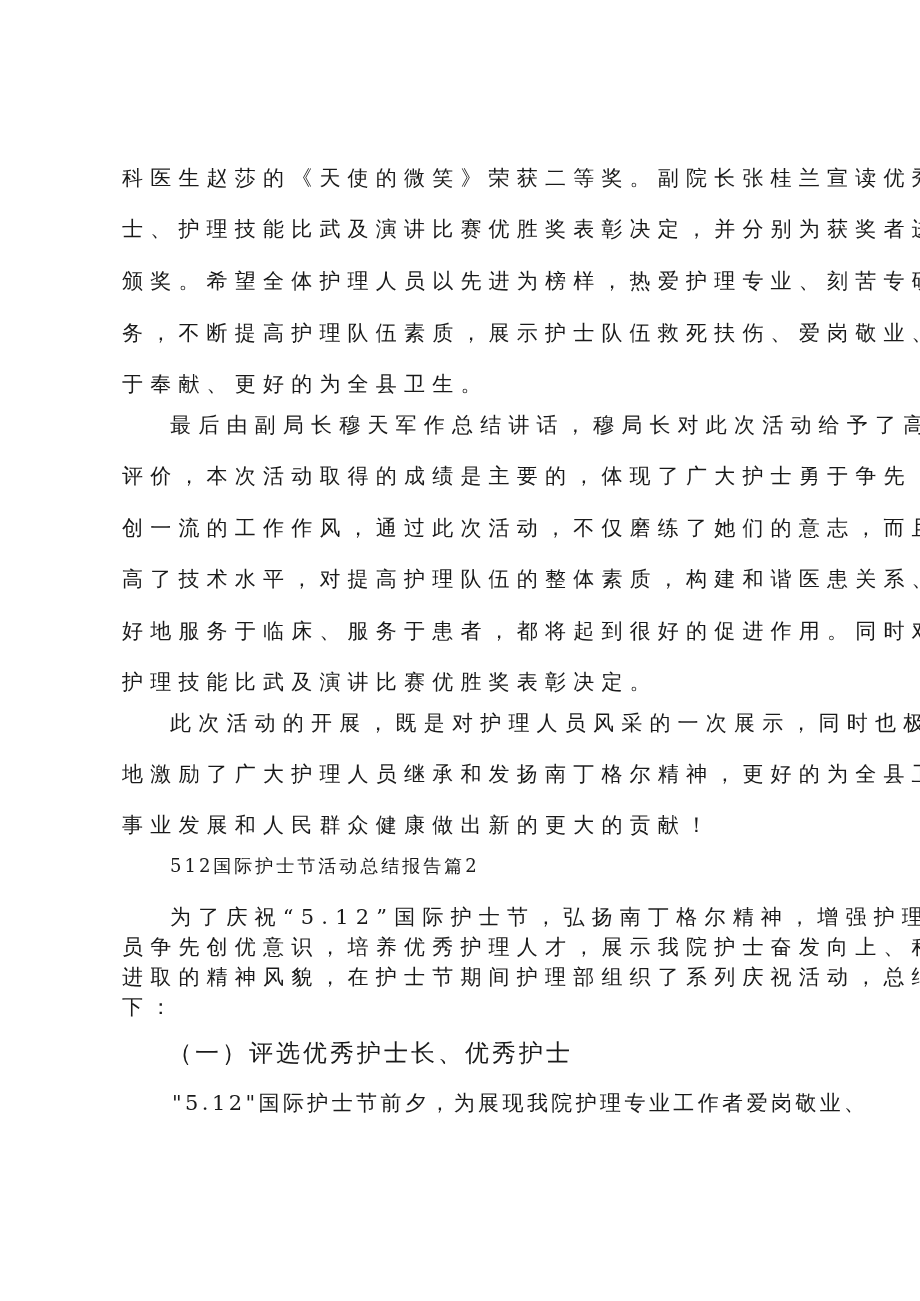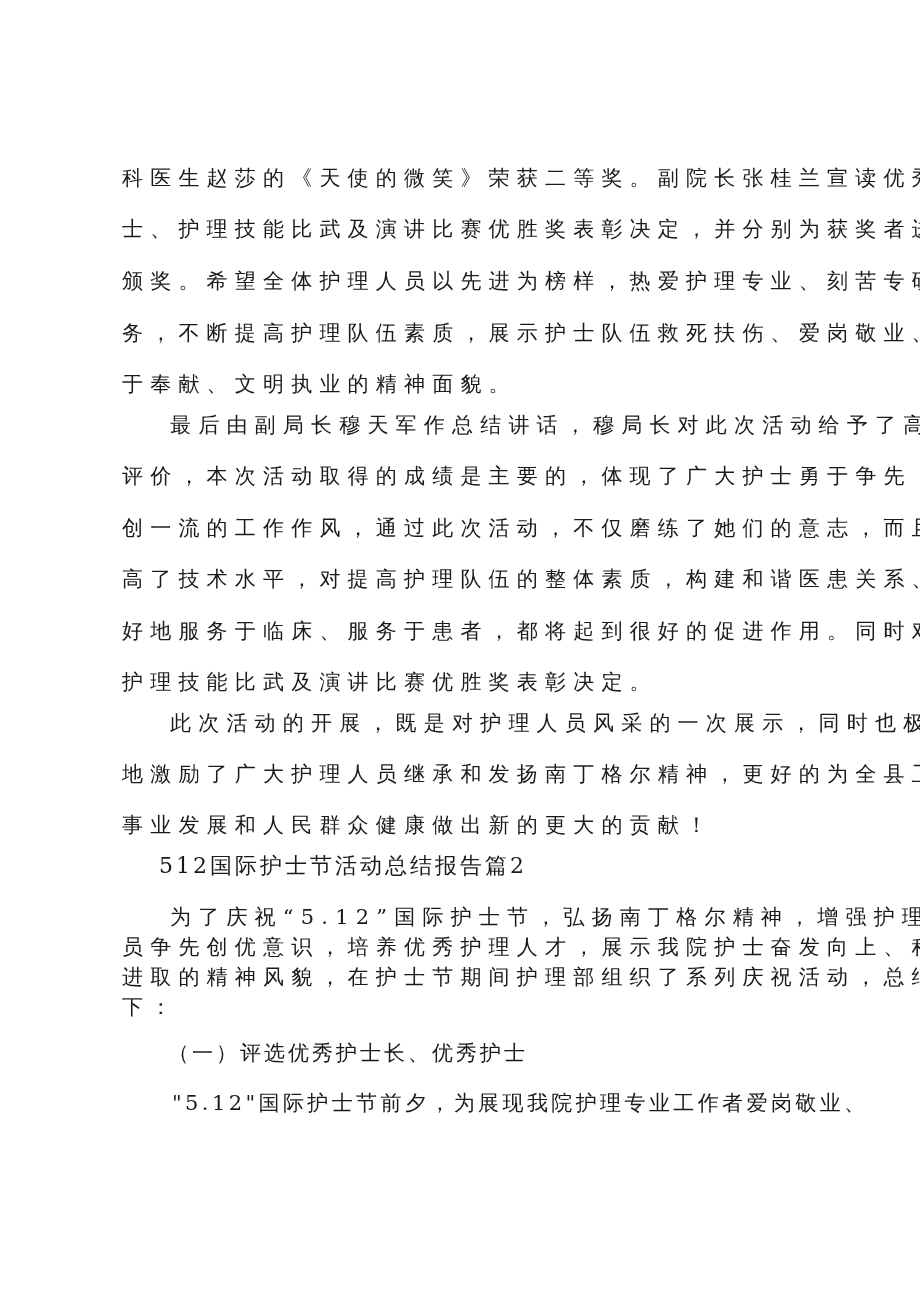--- a/index.html
+++ b/index.html
@@ -3,35 +3,35 @@
   <meta charset="utf-8">
   <style>
     html, body { margin: 0; padding: 0; background: #ffffff; }
     body { width: 920px; height: 1301px; position: relative; overflow: hidden;
       font-family: "DejaVu Serif", "Liberation Serif", serif; color: #1a1a1a; }
     .page { position: absolute; left: 0; top: 0; width: 920px; height: 1301px; background: #fff; }
     .line { position: absolute; left: 122px; width: 692px; font-size: 21px; line-height: 26px;
       white-space: nowrap; letter-spacing: 7.2px; text-align: justify; text-align-last: justify; }
     .line.short { text-align-last: left; }
     .line.indent { left: 170px; width: 644px; }
-    .heading { position: absolute; left: 159px; font-size: 22px; line-height: 26px; white-space: nowrap; letter-spacing: 3px; }
-    .sub { position: absolute; left: 168px; font-size: 21px; line-height: 26px; white-space: nowrap; letter-spacing: 3px; }
+    .heading { position: absolute; left: 170px; font-size: 18px; line-height: 26px; white-space: nowrap; letter-spacing: 3px; }
+    .sub { position: absolute; left: 168px; font-size: 24px; line-height: 26px; white-space: nowrap; letter-spacing: 3px; }
     .quote-line { position: absolute; left: 172px; width: 642px; font-size: 21px; line-height: 26px; white-space: nowrap; letter-spacing: 3.4px; }
   </style>
 </head>
 <body>
 
 <div class="page">
 
   <div>
     <div class="line" style="top:165px;">科医生赵莎的《天使的微笑》荣获二等奖。副院长张桂兰宣读优秀护</div>
     <div class="line" style="top:216px;">士、护理技能比武及演讲比赛优胜奖表彰决定，并分别为获奖者进行</div>
     <div class="line" style="top:268px;">颁奖。希望全体护理人员以先进为榜样，热爱护理专业、刻苦专研业</div>
     <div class="line" style="top:320px;">务，不断提高护理队伍素质，展示护士队伍救死扶伤、爱岗敬业、乐</div>
-    <div class="line short" style="top:371px;">于奉献、文明执业的精神面貌。</div>
+    <div class="line short" style="top:371px;">于奉献、更好的为全县卫生。</div>
   </div>
 
   <div>
     <div class="line indent" style="top:412px;">最后由副局长穆天军作总结讲话，穆局长对此次活动给予了高度</div>
     <div class="line" style="top:463px;">评价，本次活动取得的成绩是主要的，体现了广大护士勇于争先，争</div>
     <div class="line" style="top:515px;">创一流的工作作风，通过此次活动，不仅磨练了她们的意志，而且提</div>
     <div class="line" style="top:566px;">高了技术水平，对提高护理队伍的整体素质，构建和谐医患关系、更</div>
     <div class="line" style="top:618px;">好地服务于临床、服务于患者，都将起到很好的促进作用。同时对护</div>
     <div class="line short" style="top:669px;">护理技能比武及演讲比赛优胜奖表彰决定。</div>
   </div>

